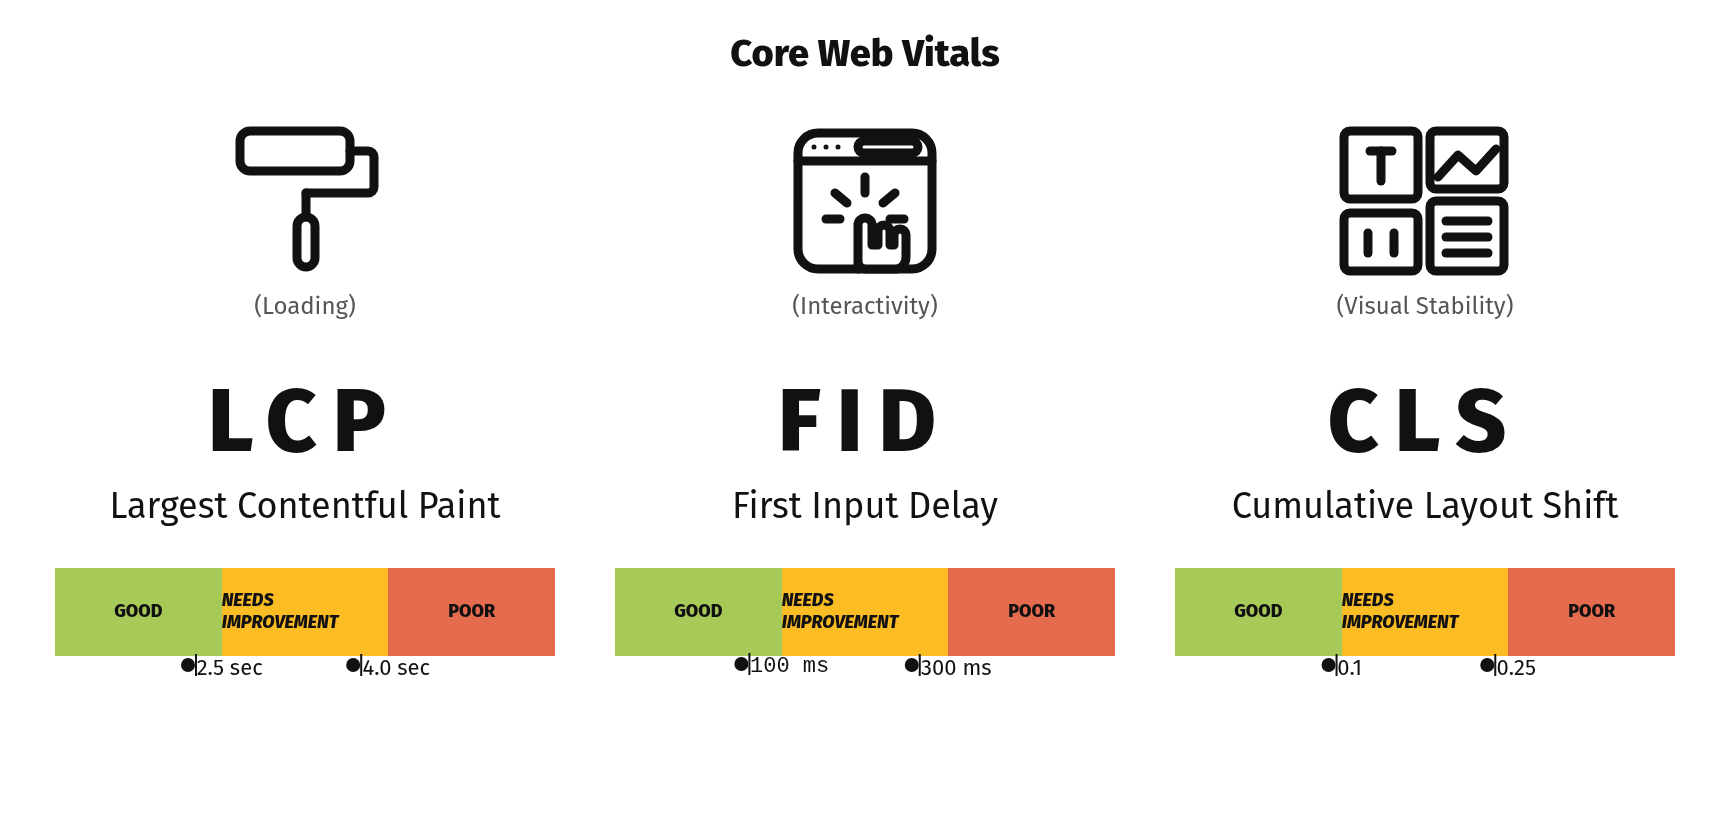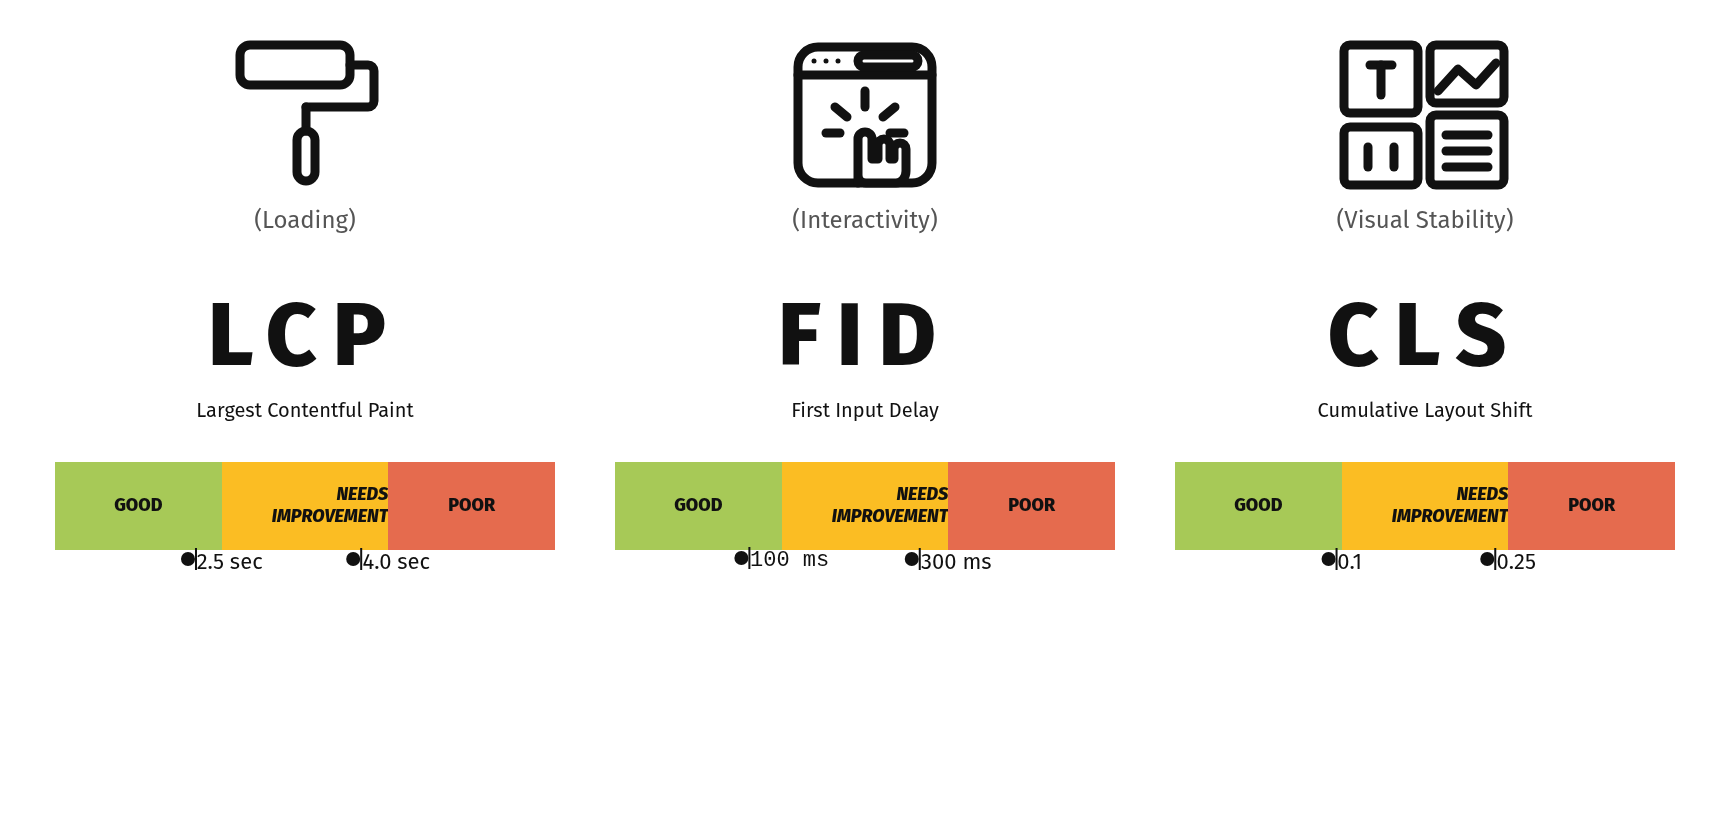--- a/index.html
+++ b/index.html
@@ -53,39 +53,39 @@
     font-weight:400;
   }
   .abbr{
     font-size:88px;
     font-weight:800;
     letter-spacing:16px;
     margin:58px 0 0;
     line-height:1;
   }
   .full{
-    font-size:20px;
+    font-size:36px;
     font-weight:400;
     margin-top:18px;
   }
   .bar{
     width:100%;
     display:flex;
     margin-top:40px;
     height:88px;
   }
   .seg{
     flex:1;
     display:flex;
     align-items:center;
     justify-content:center;
     font-weight:800;
     font-size:18px;
     color:var(--ink);
-    text-align:right;
+    text-align:left;
     line-height:1.2;
   }
   .seg.good{background:var(--good);}
   .seg.needs{background:var(--needs);font-style:italic;}
   .seg.poor{background:var(--poor);}
   .marks{
     width:100%;
     position:relative;
     height:60px;
   }
@@ -108,20 +108,21 @@
     font-size:22px;
     margin-top:6px;
     white-space:nowrap;
   }
   svg{display:block;}
 </style>
 </head>
 <body>
 
 <div class="page">
+  <h1 class="title">Core Web Vitals</h1>
 
   <div class="cols">
 
     <div class="card">
       <div class="iconbox">
         <svg width="170" height="160" viewBox="0 0 170 160">
           <g fill="none" stroke="#111" stroke-width="9" stroke-linecap="round" stroke-linejoin="round">
             <rect x="20" y="10" width="110" height="40" rx="10"></rect>
             <path d="M130 30 h18 a6 6 0 0 1 6 6 v30 a6 6 0 0 1 -6 6 H86"></path>
             <line x1="86" y1="72" x2="86" y2="96"></line>

